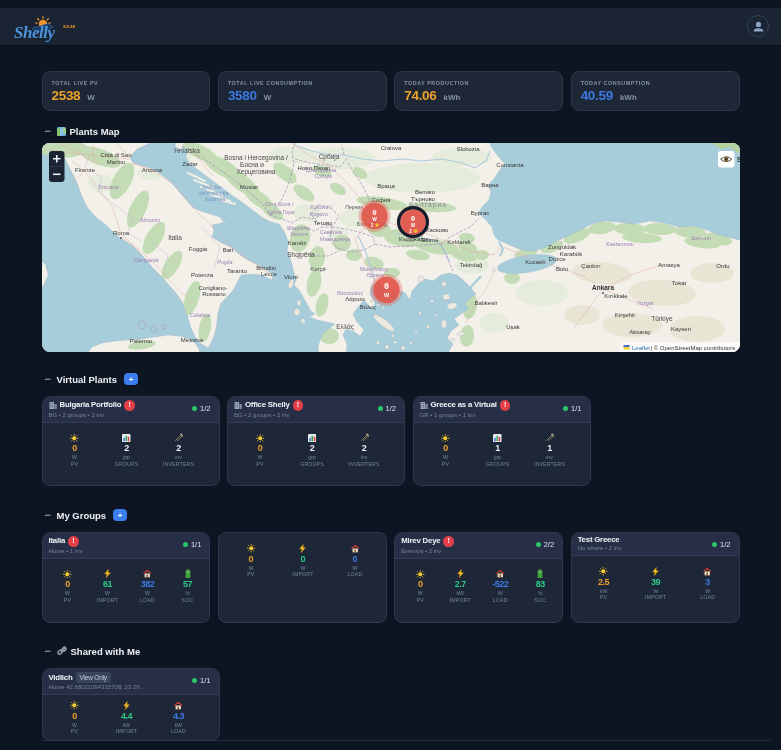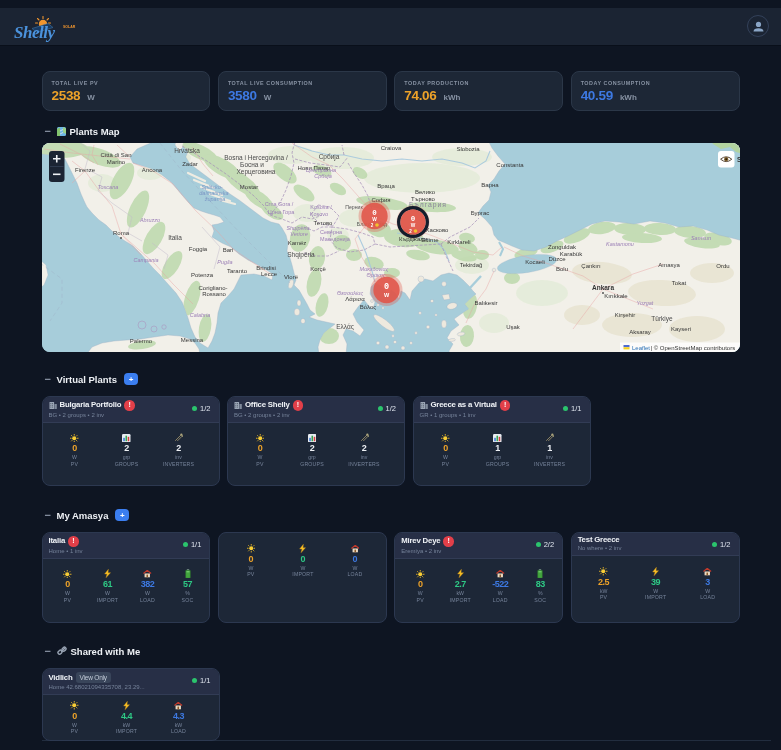--- a/index.html
+++ b/index.html
@@ -679,21 +679,21 @@
             <div class="cval" style="color:#eef1f5">1</div>
             <div class="cunit">inv</div>
             <div class="clabel">INVERTERS</div>
           </div>
       </div>
     </div>
   </div>
 
   <div class="sechead" style="margin-top:22px;">
       <span class="minus">−</span>
-      <span class="sectitle">My Amasya</span>
+      <span class="sectitle">My Groups</span>
       <span class="plusbtn">+</span>
     </div>
   <div class="cardrow">
     <div class="card" style="height:91px;">
       <div class="chead">
         <div class="ctitle">
             <span>Italia</span>
             <span class="badge">!</span>
           </div>
         <div class="csub">Home • 1 inv</div>

